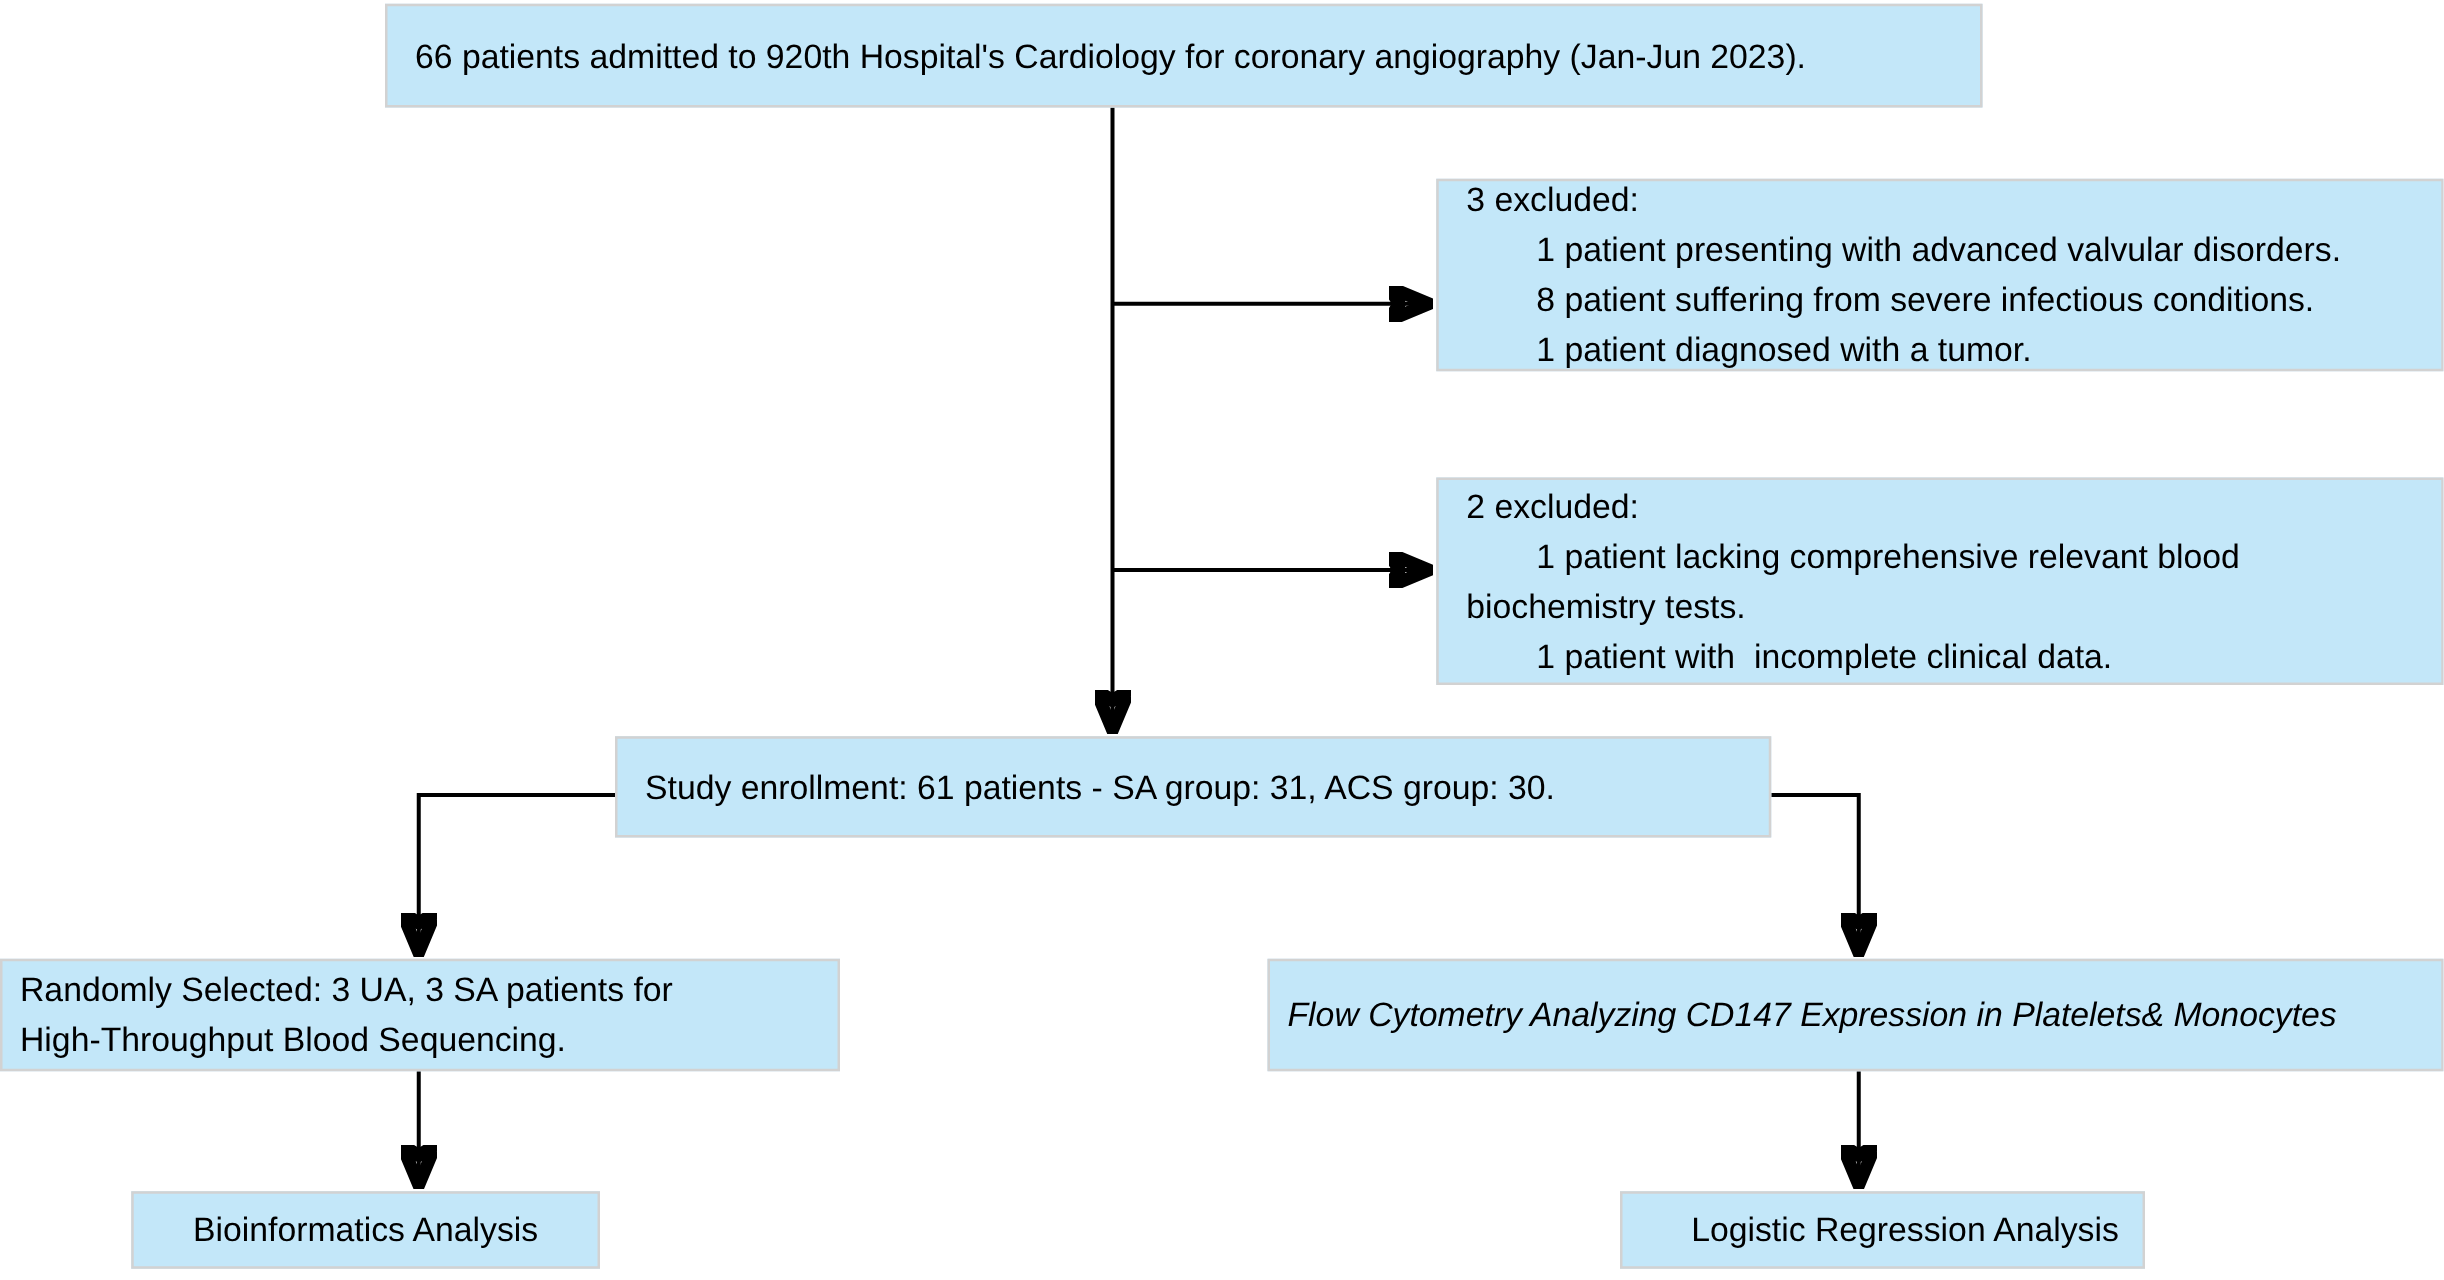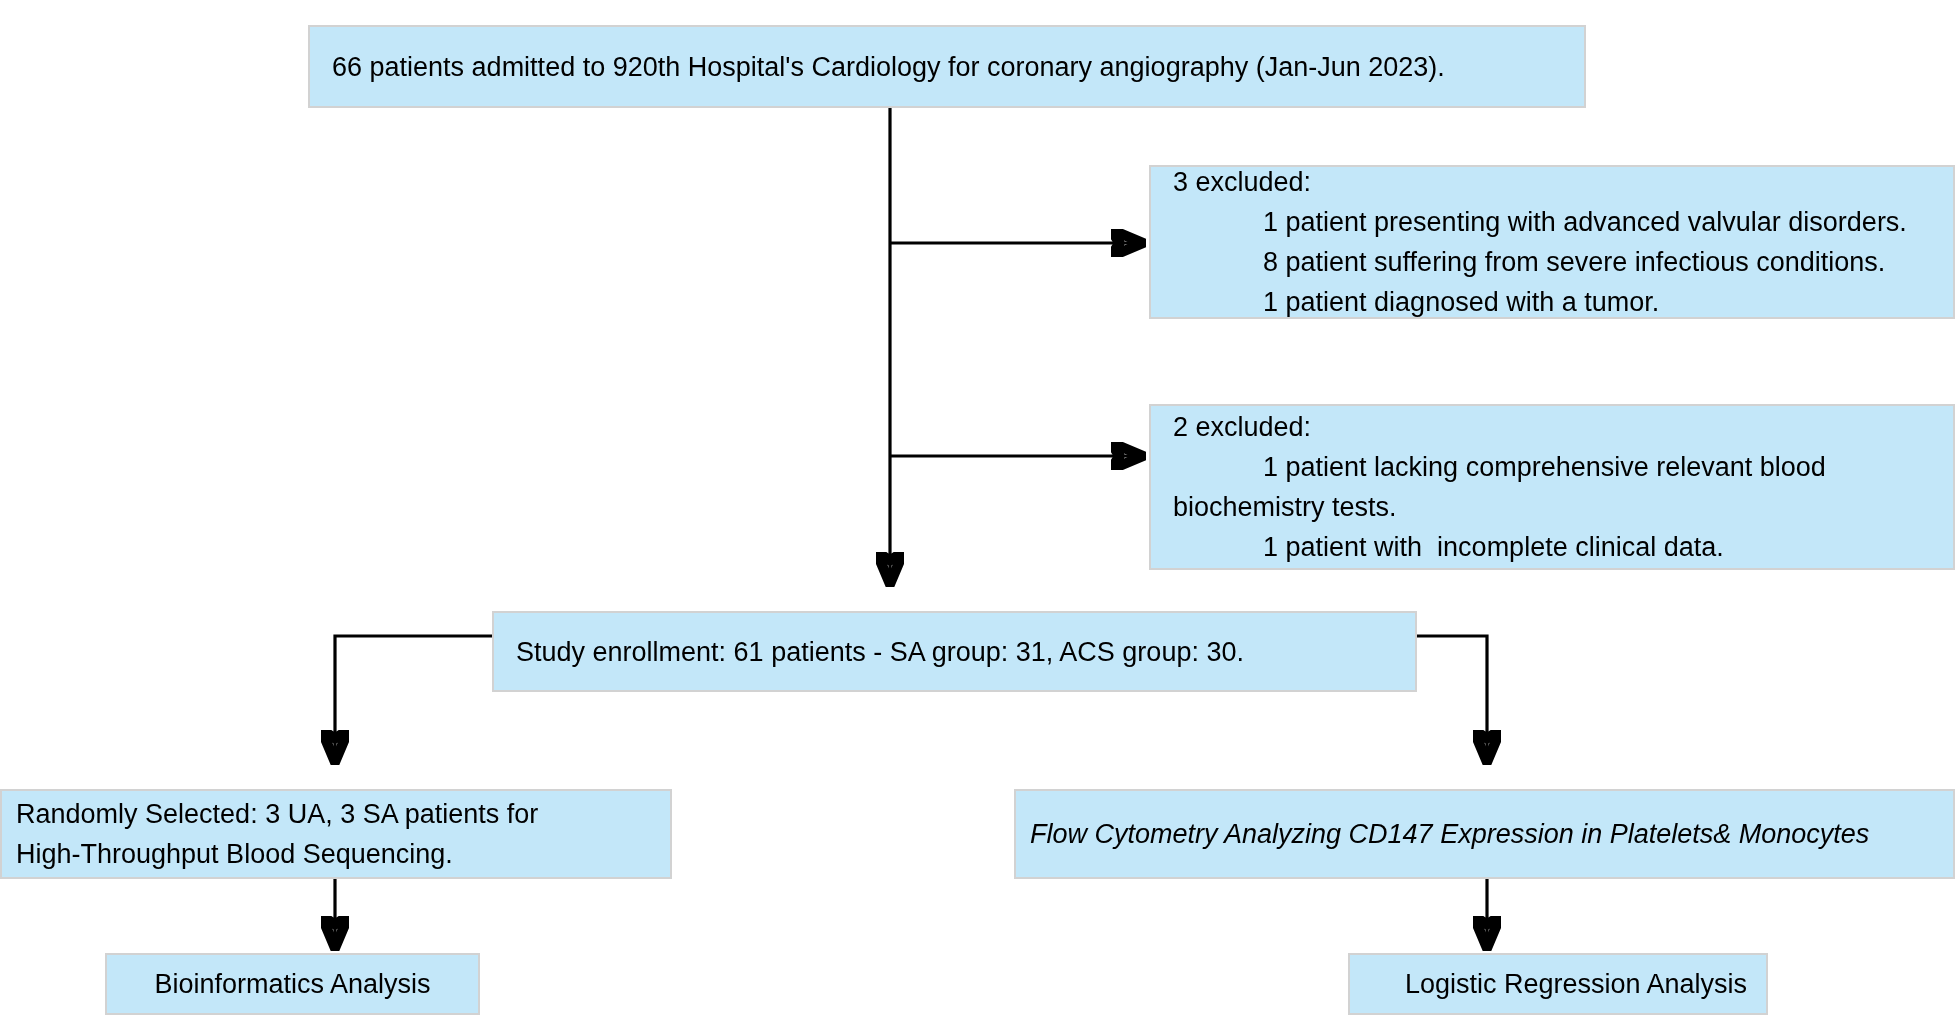--- a/index.html
+++ b/index.html
@@ -22,24 +22,24 @@
     box-sizing: border-box;
     color: #000000;
     font-size: 27px;
     line-height: 40px;
     display: flex;
     flex-direction: column;
     justify-content: center;
     white-space: pre;
   }
   .node.center { align-items: center; }
-  .node.left   { align-items: flex-start; text-align: center; margin-top: 22px; }
+  .node.left   { align-items: flex-start; text-align: center; }
   .node .pad   { padding: 0 22px; }
   .node .pad-sm{ padding: 0 14px; }
-  .node .indent{ padding-left: 112px; }
+  .node .indent{ padding-left: 78px; }
 
   svg.edges {
     position: absolute;
     left: 0; top: 0;
     width: 1955px;
     height: 1024px;
     pointer-events: none;
   }
   svg.edges line, svg.edges path {
     stroke: #000000;
@@ -116,17 +116,17 @@
   </div>
 
   <div class="node left" style="left:1014px; top:767px; width:941px; height:90px;font-style:italic;">
     <div class="pad-sm">Flow Cytometry Analyzing CD147 Expression in Platelets&amp; Monocytes</div>
   </div>
 
   <div class="node center" style="left:105px; top:953px; width:375px; height:62px;">
     <div class="pad-sm">Bioinformatics Analysis</div>
   </div>
 
-  <div class="node center" style="left:1348px; top:953px; width:420px; height:62px;padding-left:36px;">
+  <div class="node center" style="left:1296px; top:953px; width:420px; height:62px;padding-left:36px;">
     <div class="pad-sm">Logistic Regression Analysis</div>
   </div>
 
 </div>
 
 </body></html>

